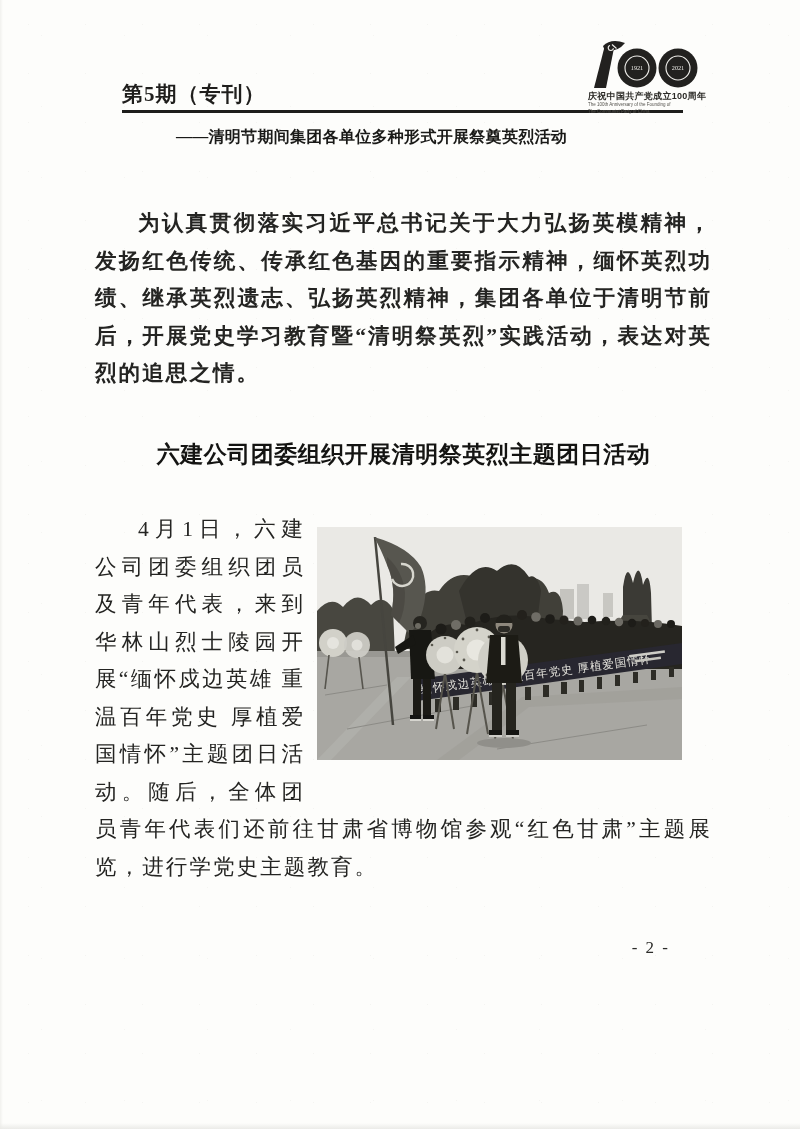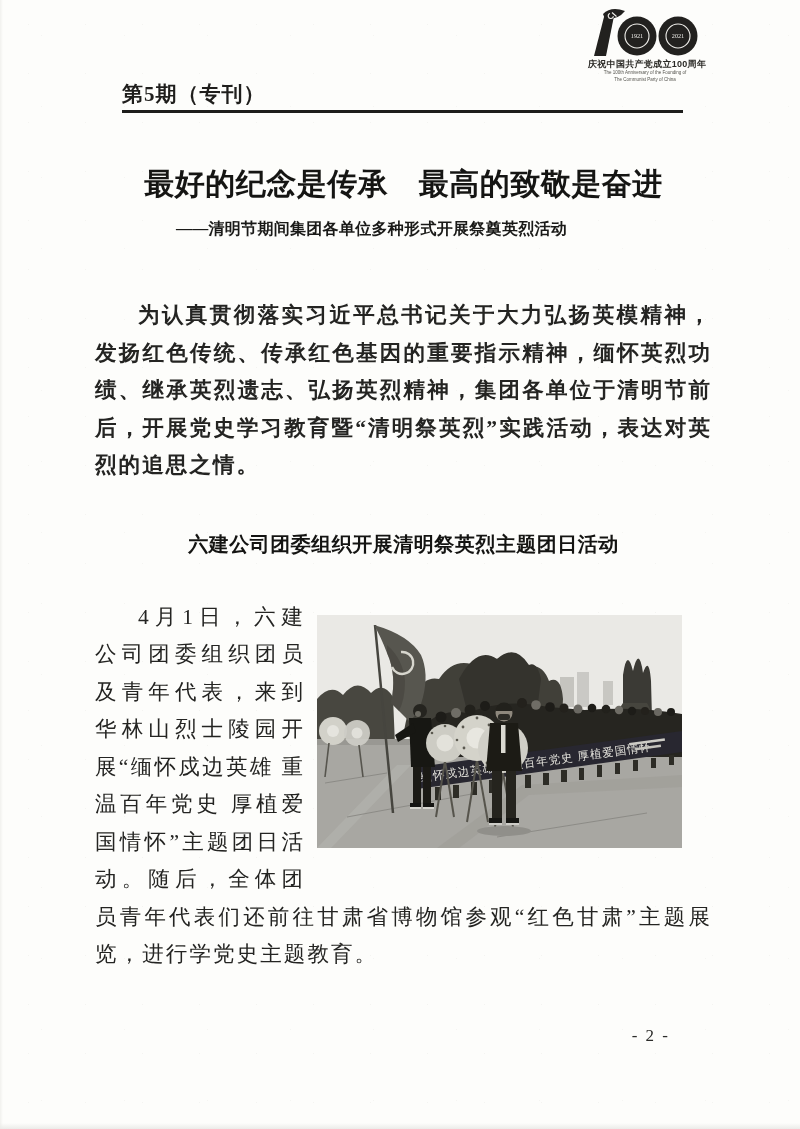--- a/index.html
+++ b/index.html
@@ -22,22 +22,22 @@
   .header{position:relative;height:113px;}
   .issue-label{
     position:absolute;left:27px;bottom:5px;
     font-size:21px;font-weight:bold;letter-spacing:1px;
   }
   .header-rule{
     position:absolute;left:27px;bottom:0;
     width:561px;height:3px;background:#1d1d1b;
   }
   .logo{
-    position:absolute;left:493px;top:8px;width:114px;
-    text-align:center;line-height:1;
+    position:absolute;left:493px;top:40px;width:114px;
+    line-height:1;
   }
   .logo svg{display:block;margin:0 auto;}
   .logo-caption-cn{
     font-family:"Liberation Sans","DejaVu Sans",sans-serif;
     font-size:9px;font-weight:bold;color:#2b2a26;letter-spacing:0.3px;
     margin-top:2px;white-space:nowrap;
   }
   .logo-caption-en{
     font-family:"Liberation Sans","DejaVu Sans",sans-serif;
     font-size:4.5px;color:#54534d;line-height:1.4;margin-top:1px;
@@ -58,21 +58,21 @@
   }
   .body-text{
     font-size:21.5px;line-height:37.5px;letter-spacing:2.1px;
     text-align:justify;text-justify:inter-character;
     color:#242422;
   }
   .lead{margin:56px 0 0 0;text-indent:2em;font-weight:bold;}
   .section-heading{
     margin:44px 0 0 0;
     font-family:"Liberation Sans","DejaVu Sans",sans-serif;
-    font-size:20px;font-weight:bold;text-align:center;
+    font-size:23px;font-weight:bold;text-align:center;
     letter-spacing:0.5px;color:#141412;line-height:1.5;
   }
   .wrap-para{margin:40px 0 0 0;text-indent:2em;}
   .photo-float{
     float:right;
     width:365px;height:233px;
     margin:16px 30px 28px 12px;
     display:block;
   }
   .photo-float svg{display:block;filter:contrast(0.98);}
@@ -115,21 +115,20 @@
         <circle cx="87" cy="28" r="19.5" fill="#22211f"></circle>
         <circle cx="87" cy="28" r="12" fill="none" stroke="#efeeea" stroke-width="1.1"></circle>
         <text x="87" y="30.3" font-size="6.2" fill="#efeeea" text-anchor="middle">2021</text>
       </svg>
       <div class="logo-caption-cn">庆祝中国共产党成立100周年</div>
       <div class="logo-caption-en">The 100th Anniversary of the Founding of</div>
       <div class="logo-caption-en">The Communist Party of China</div>
     </div>
   </div>
 
-  <h1 class="title">最好的纪念是传承　最高的致敬是奋进</h1>
   <h2 class="subtitle">——清明节期间集团各单位多种形式开展祭奠英烈活动</h2>
 
   <p class="body-text lead">为认真贯彻落实习近平总书记关于大力弘扬英模精神，发扬红色传统、传承红色基因的重要指示精神，缅怀英烈功绩、继承英烈遗志、弘扬英烈精神，集团各单位于清明节前后，开展党史学习教育暨“清明祭英烈”实践活动，表达对英烈的追思之情。</p>
 
   <h3 class="section-heading">六建公司团委组织开展清明祭英烈主题团日活动</h3>
 
   <p class="body-text wrap-para">
     <span class="photo-float">
       <svg width="365" height="233" viewBox="0 0 365 233">
 

